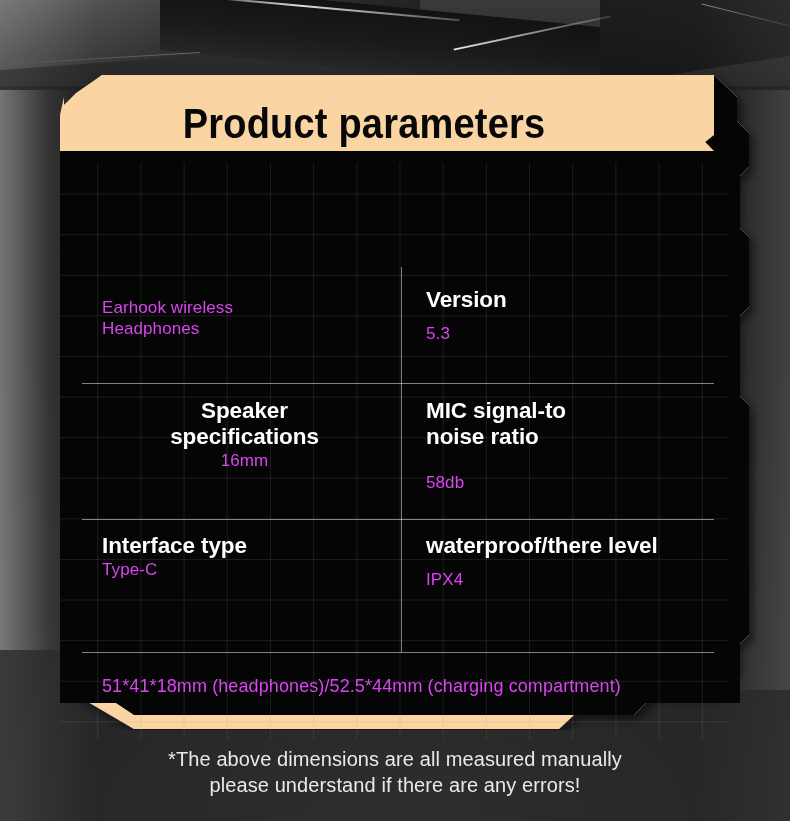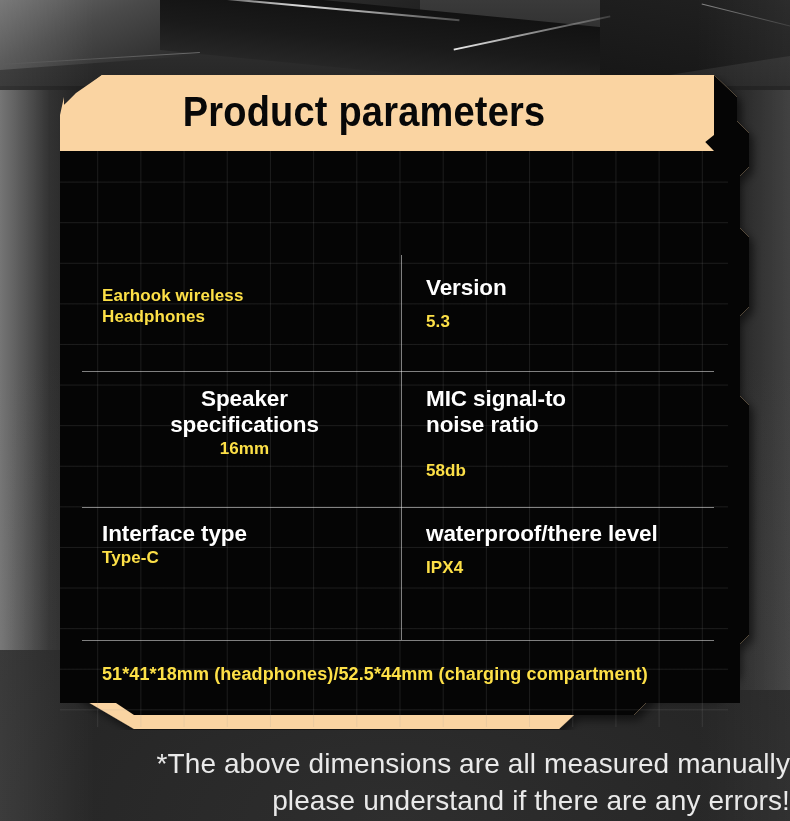--- a/index.html
+++ b/index.html
@@ -43,21 +43,21 @@
   .glow-l{position:absolute;left:0;top:90px;width:90px;height:560px;
     background:linear-gradient(90deg,rgba(190,190,190,.45) 0%,rgba(120,120,120,.12) 55%,rgba(0,0,0,0) 100%);}
   .glow-r{position:absolute;right:0;top:90px;width:70px;height:600px;
     background:linear-gradient(270deg,rgba(150,150,150,.22) 0%,rgba(0,0,0,0) 100%);}
 
   
   #card{position:absolute;left:14px;top:75px;width:762px;height:655px;}
   #card svg{position:absolute;left:0;top:0;}
 
   
-  #content{position:absolute;left:0;top:0;width:762px;height:655px;}
+  #content{position:absolute;left:0;top:12px;width:762px;height:655px;}
 
   .title-band{position:absolute;left:0;top:0;width:700px;height:72px;
     display:flex;align-items:center;justify-content:center;}
   .title{
     font-size:38px;font-weight:bold;color:#080808;
     letter-spacing:.2px;line-height:1;
     transform:scaleY(1.12);
   }
 
   .panel{position:absolute;left:46px;top:76px;width:668px;height:576px;overflow:hidden;}
@@ -74,26 +74,26 @@
 
   .hline{position:absolute;height:1px;background:rgba(230,230,230,.55);}
   .vline{position:absolute;width:1px;background:rgba(230,230,230,.55);}
 
   .cell{position:absolute;}
   .cell .h{
     font-size:22.5px;font-weight:bold;color:#ffffff;
     line-height:1.16;letter-spacing:-.1px;white-space:pre-line;
   }
   .cell .v{
-    font-size:17px;font-weight:bold;color:#fde047;
+    font-size:17px;font-weight:normal;color:#d946ef;
     line-height:1.24;letter-spacing:.1px;white-space:pre-line;
   }
 
-  .footnote{position:absolute;left:0;top:746px;width:790px;text-align:right;
-    color:#e9e9e9;font-size:28px;line-height:1.32;white-space:pre-line;
+  .footnote{position:absolute;left:0;top:746px;width:790px;text-align:center;
+    color:#e9e9e9;font-size:20px;line-height:1.32;white-space:pre-line;
     letter-spacing:.1px;}
 </style>
 </head>
 <body>
 
 <div id="bg">
   <div class="bg-grad"></div>
   <div class="bg-top"></div>
   <div class="slab slab-left"></div>
   <div class="slab slab-center"></div>

